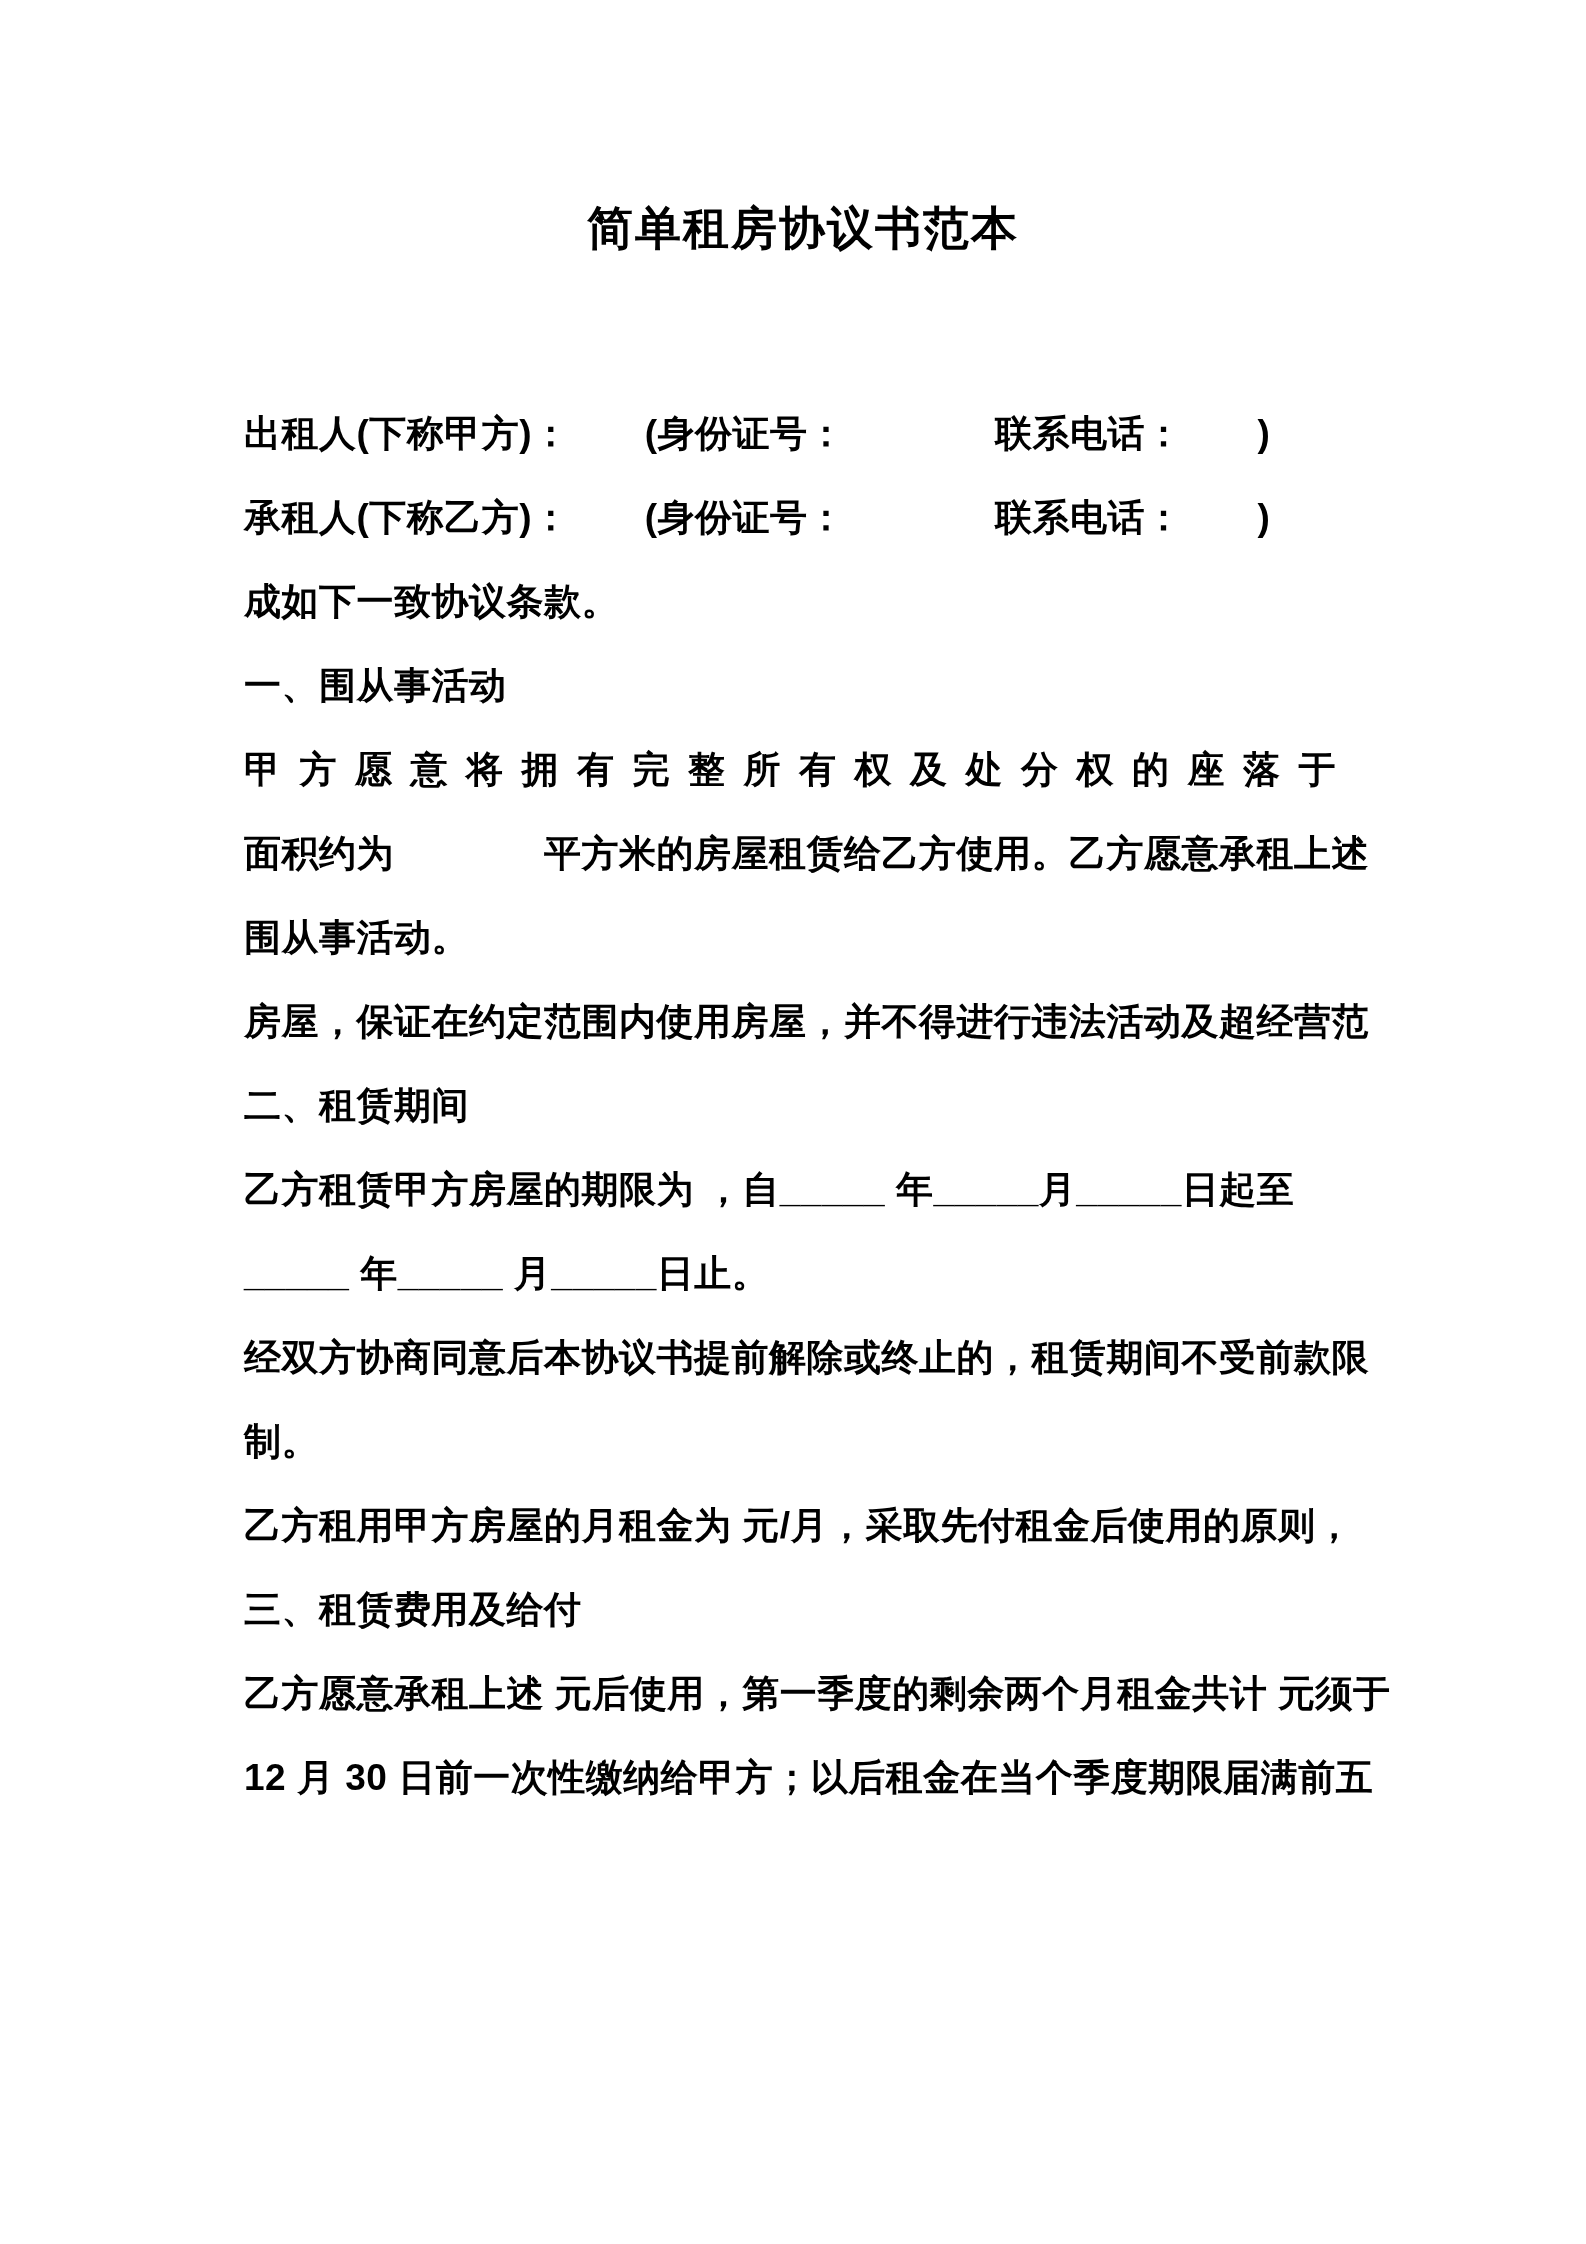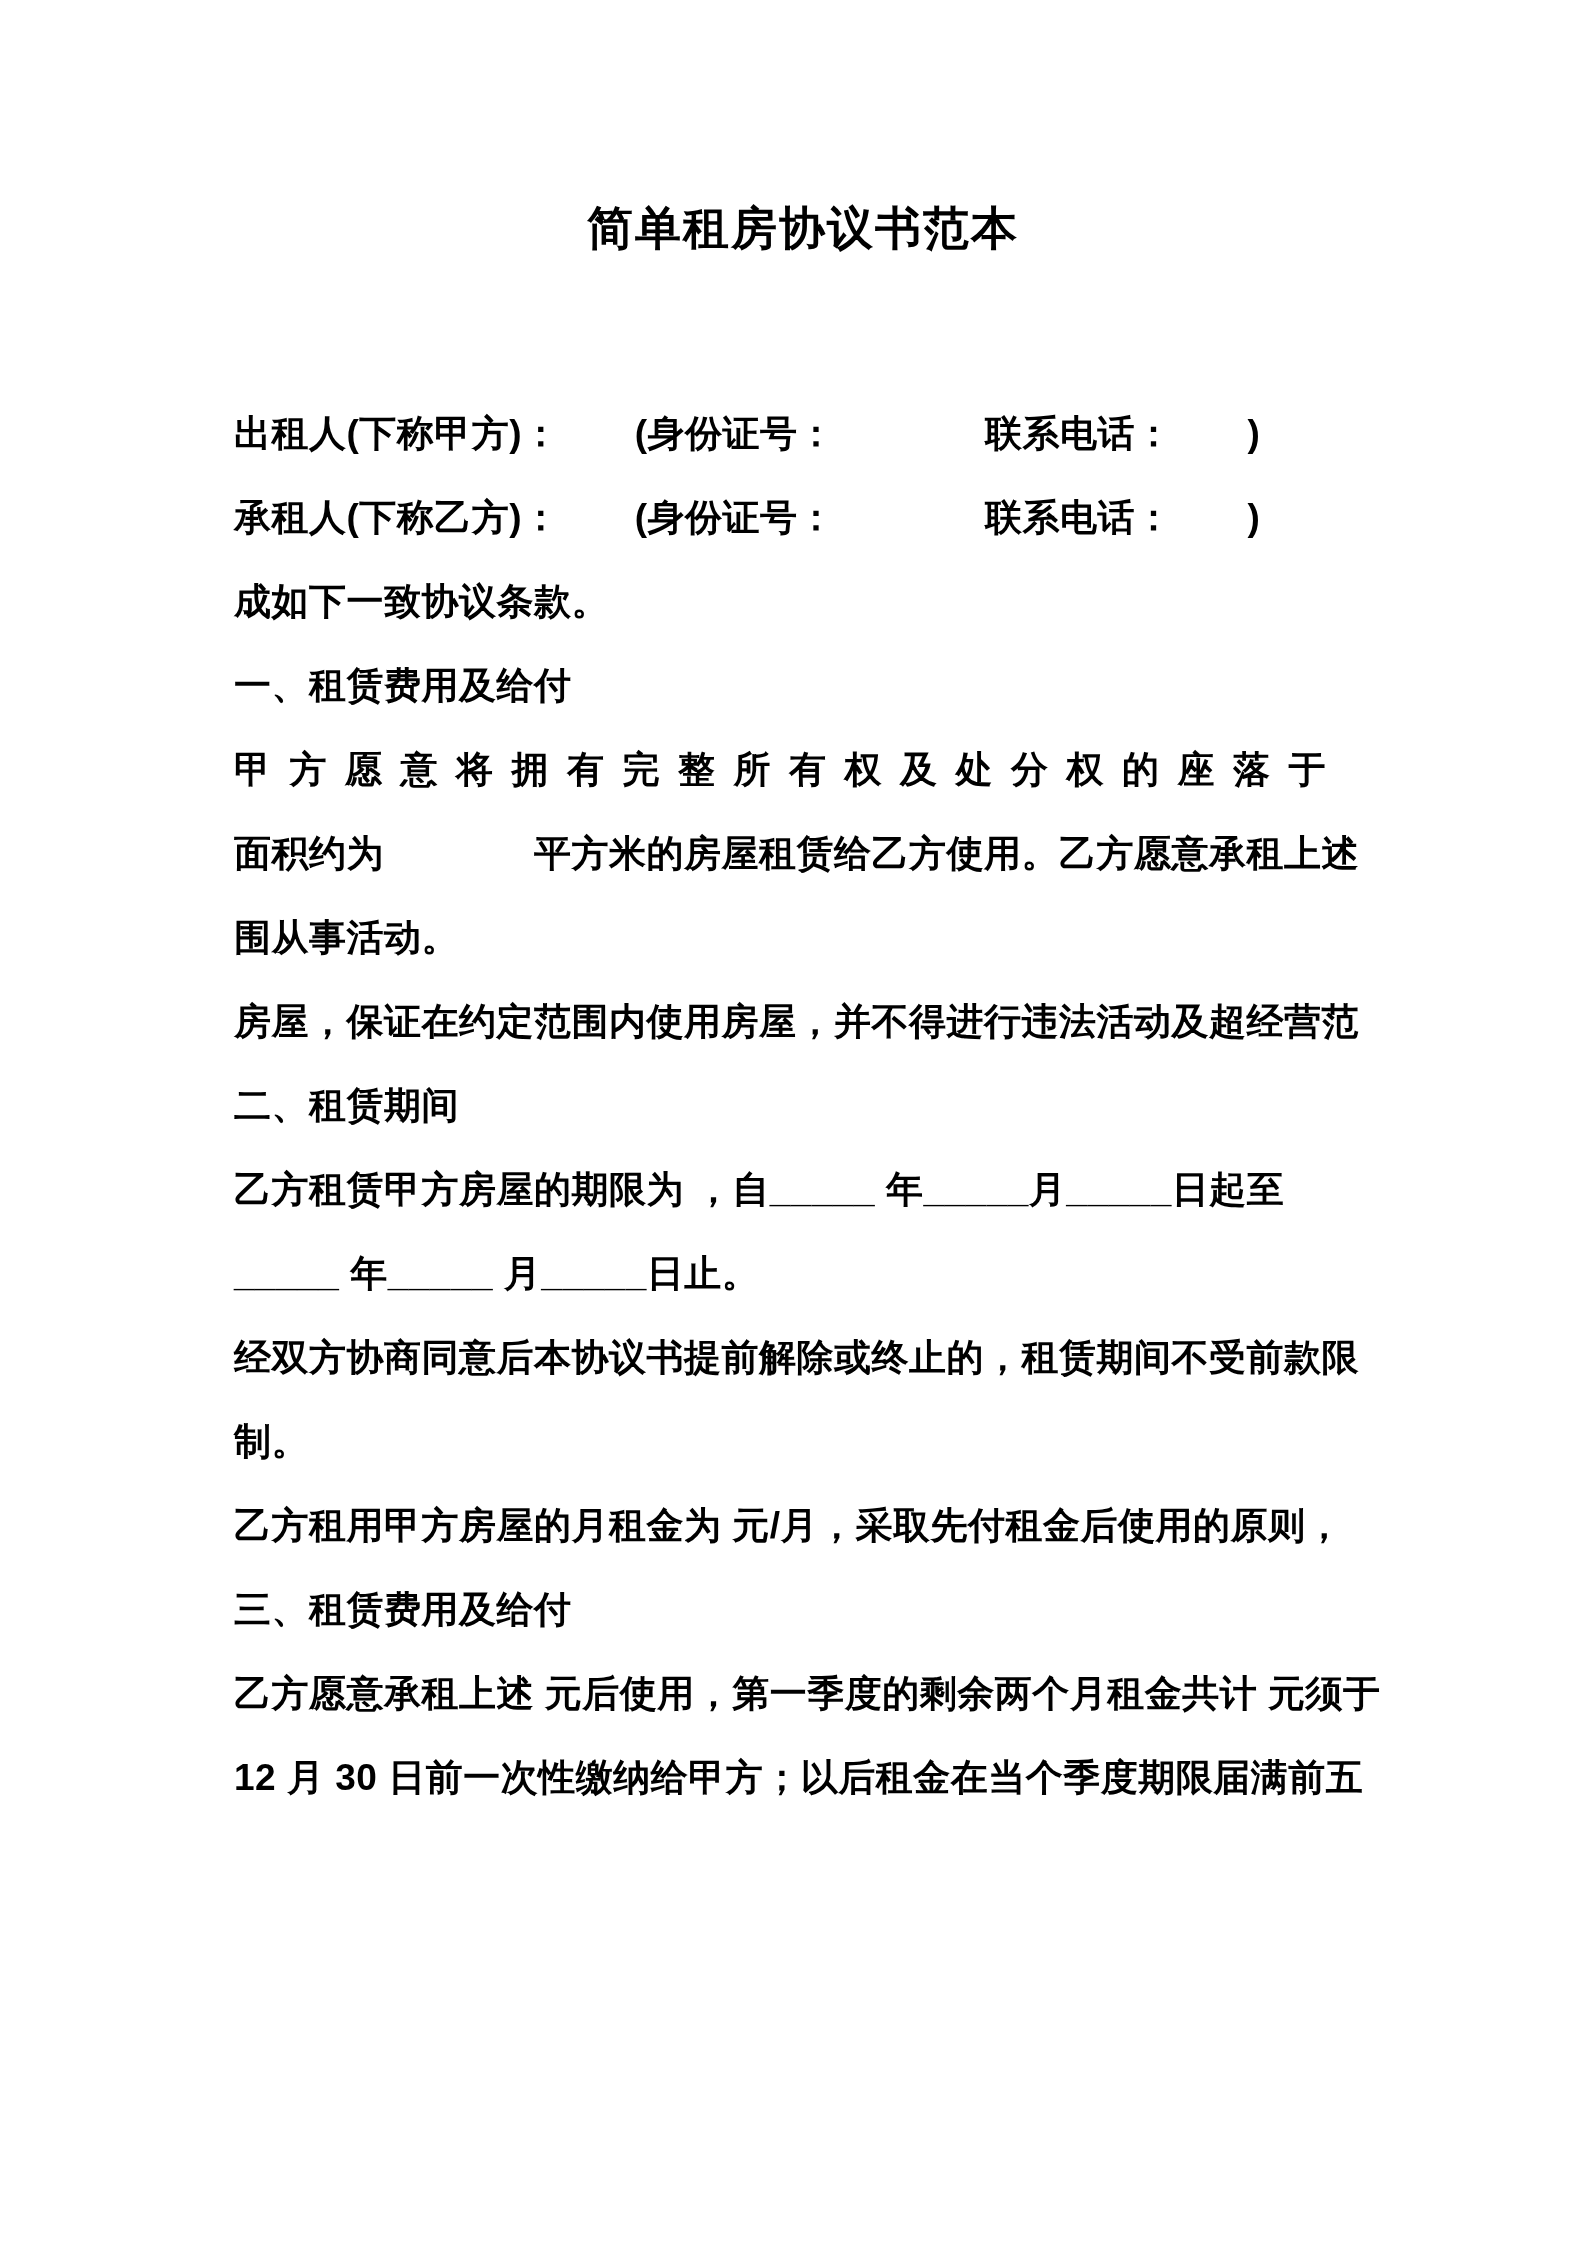--- a/index.html
+++ b/index.html
@@ -35,38 +35,39 @@
     top: 392px;
     left: 234px;
     width: 1120px;
   }
   .line {
     height: 84px;
     line-height: 84px;
     font-size: 37px;
     white-space: pre;
     letter-spacing: 0.5px;
+    margin-left: 10px;
   }
   
   .line.spread {
     letter-spacing: 18.5px;
   }
 </style>
 </head>
 <body>
 
 <div class="page">
 
   <h1 class="doc-title">简单租房协议书范本</h1>
 
   <div class="content">
     <div class="line">出租人(下称甲方)：　　(身份证号：　　　　联系电话：　　)</div>
     <div class="line">承租人(下称乙方)：　　(身份证号：　　　　联系电话：　　)</div>
     <div class="line">成如下一致协议条款。</div>
-    <div class="line">一、租赁费用及给付</div>
+    <div class="line">一、围从事活动</div>
     <div class="line spread">甲方愿意将拥有完整所有权及处分权的座落于</div>
     <div class="line">面积约为　　　　平方米的房屋租赁给乙方使用。乙方愿意承租上述</div>
     <div class="line">围从事活动。</div>
     <div class="line">房屋，保证在约定范围内使用房屋，并不得进行违法活动及超经营范</div>
     <div class="line">二、租赁期间</div>
     <div class="line">乙方租赁甲方房屋的期限为 ，自_____ 年_____月_____日起至</div>
     <div class="line">_____ 年_____ 月_____日止。</div>
     <div class="line">经双方协商同意后本协议书提前解除或终止的，租赁期间不受前款限</div>
     <div class="line">制。</div>
     <div class="line">乙方租用甲方房屋的月租金为 元/月，采取先付租金后使用的原则，</div>

